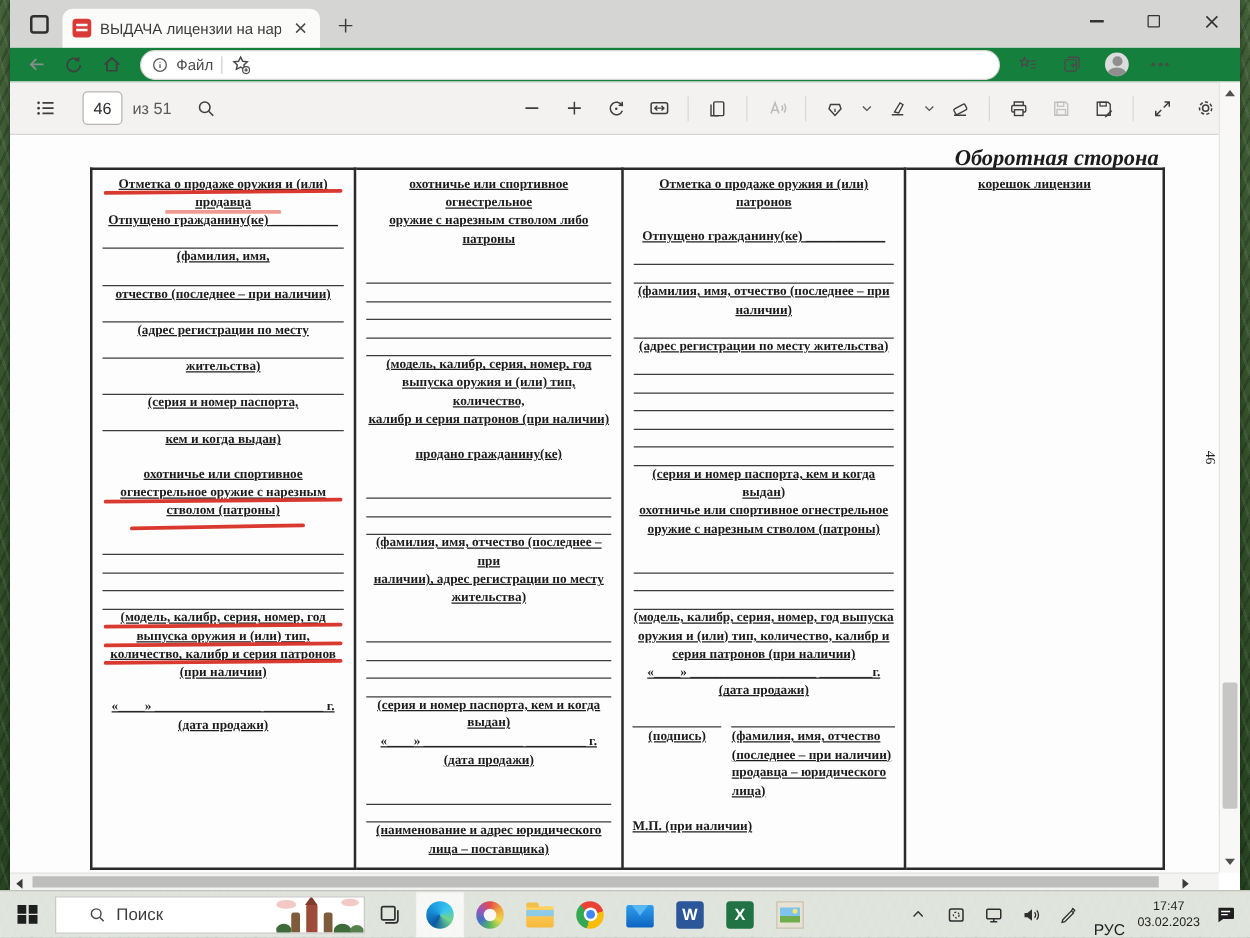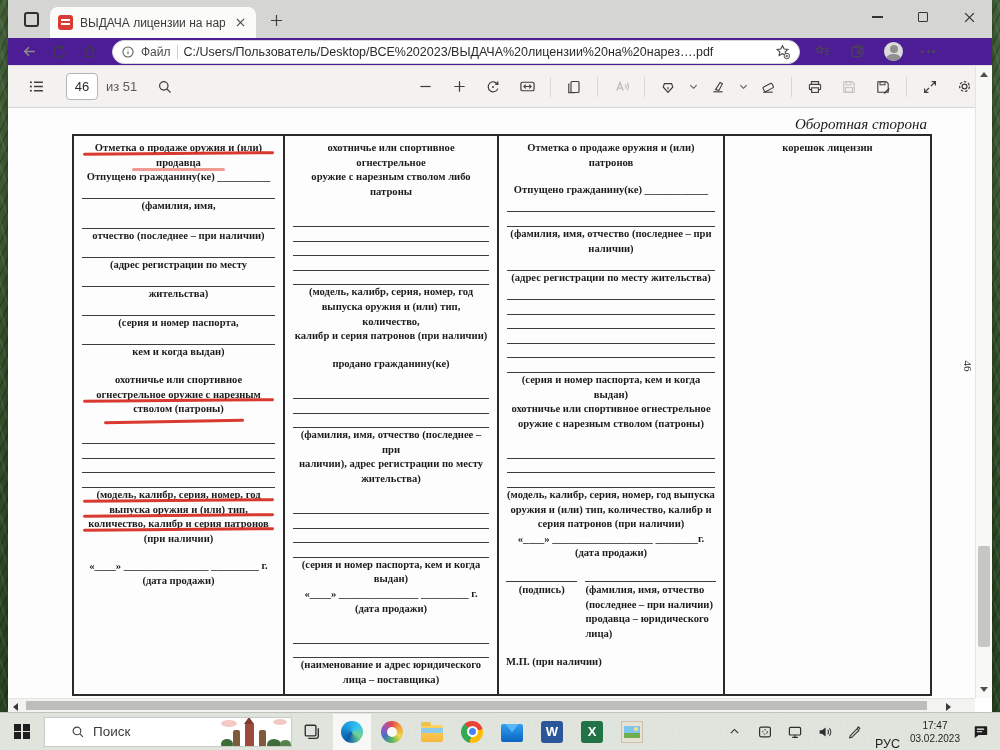--- a/index.html
+++ b/index.html
@@ -20,21 +20,21 @@
   .pdf-fav { width:15px; height:15px; background:#d93a35; border-radius:3px; position:relative; flex:none; }
   .pdf-fav:before { content:""; position:absolute; left:3px; right:3px; top:4px; height:2px; background:#fff; box-shadow:0 4px 0 #fff; }
   .tab-title { font-size:12px; color:#3b3b3b; white-space:nowrap; overflow:hidden; flex:1; }
   .tab-close { flex:none; width:16px; height:16px; display:flex; align-items:center; justify-content:center; }
   .newtab { width:28px; height:28px; margin:0 0 4px 6px; display:flex; align-items:center; justify-content:center; }
   .win-controls { position:absolute; right:0; top:0; height:34px; display:flex; }
   .win-btn { width:46px; height:34px; display:flex; align-items:center; justify-content:center; }
   .min-glyph { width:11px; height:1.6px; background:#333; }
   .max-glyph { width:10px; height:10px; border:1.4px solid #333; border-radius:1px; }
   
-  .navbar { height:28px; background:#4c1d95; display:flex; align-items:center; border-bottom:1px solid #e4e2e0; }
+  .navbar { height:28px; background:#15803d; display:flex; align-items:center; border-bottom:1px solid #e4e2e0; }
   .nav-ic { width:30px; height:24px; display:flex; align-items:center; justify-content:center; }
   .addr { height:24px; flex:1; max-width:688px; margin-left:8px; background:#fff; border:1px solid #d8d6d4; border-radius:13px; display:flex; align-items:center; padding:0 8px; gap:6px; }
   .addr-label { font-size:12px; color:#4a4a4a; }
   .addr-sep { width:1px; height:14px; background:#cfcdcb; }
   .addr-url { font-size:12.5px; color:#2b2b2b; white-space:nowrap; overflow:hidden; flex:1; }
   .addr-right { display:flex; align-items:center; gap:18px; margin-left:14px; margin-right:10px; }
   .avatar { width:19px; height:19px; border-radius:50%; background:#dcdcdc; position:relative; overflow:hidden; }
   .avatar:before { content:""; position:absolute; left:5.5px; top:3px; width:8px; height:8px; border-radius:50%; background:#8f8f8f; }
   .avatar:after { content:""; position:absolute; left:2px; top:11.5px; width:15px; height:10px; border-radius:50%; background:#8f8f8f; }
   .dots3 { display:flex; gap:2.5px; } .dots3 i { width:3px; height:3px; border-radius:50%; background:#4a4a4a; }
@@ -52,24 +52,24 @@
   .vthumb { position:absolute; left:2px; right:2px; top:76%; height:16%; background:#c6c6c4; border-radius:2px; }
   .arr { position:absolute; left:0; right:0; display:flex; justify-content:center; }
   .tri-up { width:0; height:0; border-left:4px solid transparent; border-right:4px solid transparent; border-bottom:5px solid #4f4f4f; }
   .tri-dn { width:0; height:0; border-left:4px solid transparent; border-right:4px solid transparent; border-top:5px solid #4f4f4f; }
   .hscroll { position:absolute; left:0; right:17px; bottom:0; height:14px; background:#f3f3f2; border-top:1px solid #e6e4e2; }
   .hthumb { position:absolute; top:2px; bottom:2px; left:18px; right:48px; background:#bdbdbb; }
   .tri-l { position:absolute; left:5px; top:4px; width:0; height:0; border-top:4px solid transparent; border-bottom:4px solid transparent; border-right:5px solid #3a3a3a; }
   .tri-r { position:absolute; right:24px; top:4px; width:0; height:0; border-top:4px solid transparent; border-bottom:4px solid transparent; border-left:5px solid #3a3a3a; }
   
   .doc { position:relative; width:100%; height:100%; font-family:"Liberation Serif",serif; color:#1c1c1c; }
-  .backside { position:absolute; right:48px; top:8px; font-size:15px; font-weight:normal; font-style:italic; }
+  .backside { position:absolute; right:48px; top:8px; font-size:18px; font-weight:bold; font-style:italic; }
   .side-num { position:absolute; right:2px; top:252px; font-size:11px; transform:rotate(90deg); }
   table.form { position:absolute; left:64px; top:26px; width:858px; height:502px; border-collapse:collapse; table-layout:fixed; }
-  table.form td { border:2px solid #2a2a2a; vertical-align:top; padding:5px 7px 6px; overflow:hidden; font-size:10.6px; font-weight:600; line-height:14.6px; }
+  table.form td { border:2px solid #2a2a2a; vertical-align:top; padding:5px 7px 6px; overflow:hidden; font-size:10.6px; font-weight:600; line-height:14.6px;text-decoration:underline; }
   td.c1 { width:211px; } td.c2 { width:214px; } td.c3 { width:226px; } td.c4 { width:207px; }
   .ln { position:relative; min-height:14.6px; }
   .ln.t { text-align:center; }
   .ln.l { text-align:center; }
   .ln.r { height:14.6px; border-bottom:1px solid #3d3d3d; margin:0 1px; }
   .ln.g { height:13px; min-height:13px; }
   .ln.u-red:after { content:""; position:absolute; left:2px; right:2px; bottom:0.5px; height:3px; background:#d6281c; border-radius:2px; transform:rotate(-0.5deg); opacity:.92; }
   .ln.u-pink:after { content:""; position:absolute; left:26%; right:26%; bottom:-0.5px; height:2.4px; background:#ef9a92; border-radius:2px; }
   .ln.u-red2:after { content:""; position:absolute; left:12%; right:16%; bottom:-6px; height:3px; background:#d6281c; border-radius:2px; transform:rotate(-1deg); opacity:.92; }
   .sigrow { display:flex; gap:8px; margin-top:20px; }
@@ -170,21 +170,20 @@
             <path d="M2.5 8.2 8 3.2l5.5 5M4.4 7.4v5.4h7.2V7.4" stroke="#3e3e3e" stroke-width="1.3" fill="none"></path>
           </svg>
       </div>
       <div class="addr">
         <svg class="ic" width="14" height="14" viewBox="0 0 16 16">
             <circle cx="8" cy="8" r="5.8" stroke="#5a5a5a" stroke-width="1.2" fill="none"></circle>
             <path d="M8 7.3v3.4M8 5v.7" stroke="#5a5a5a" stroke-width="1.2"></path>
           </svg>
         <span class="addr-label">Файл</span>
         <span class="addr-sep"></span>
-        <span class="addr-url">C:/Users/Пользователь/Desktop/ВСЕ%202023/ВЫДАЧА%20лицензии%20на%20нарез….pdf</span>
         <svg class="ic" width="17" height="17" viewBox="0 0 16 16">
             <path d="M8 2.6l1.6 3.1 3.4.4-2.5 2.3.7 3.3L8 10.1l-3.2 1.6.7-3.3L3 6.1l3.4-.4z" stroke="#4a4a4a" stroke-width="1.1" fill="none"></path>
             <circle cx="12.1" cy="12.3" r="2.6" fill="#fff" stroke="#4a4a4a" stroke-width="0.9"></circle>
             <path d="M12.1 11v2.6M10.8 12.3h2.6" stroke="#4a4a4a" stroke-width="0.9"></path>
           </svg>
       </div>
       <div class="addr-right">
         <svg class="ic" width="17" height="17" viewBox="0 0 16 16">
             <path d="M5.3 2.8l1.1 2.2 2.4.3-1.8 1.6.5 2.3-2.2-1.1-2.1 1.1.4-2.3L2 5.3l2.4-.3z" stroke="#4a4a4a" stroke-width="1.05" fill="none"></path>
             <path d="M10.3 5.4H14M10.3 8H14M10.3 10.6H14" stroke="#4a4a4a" stroke-width="1.05"></path>

